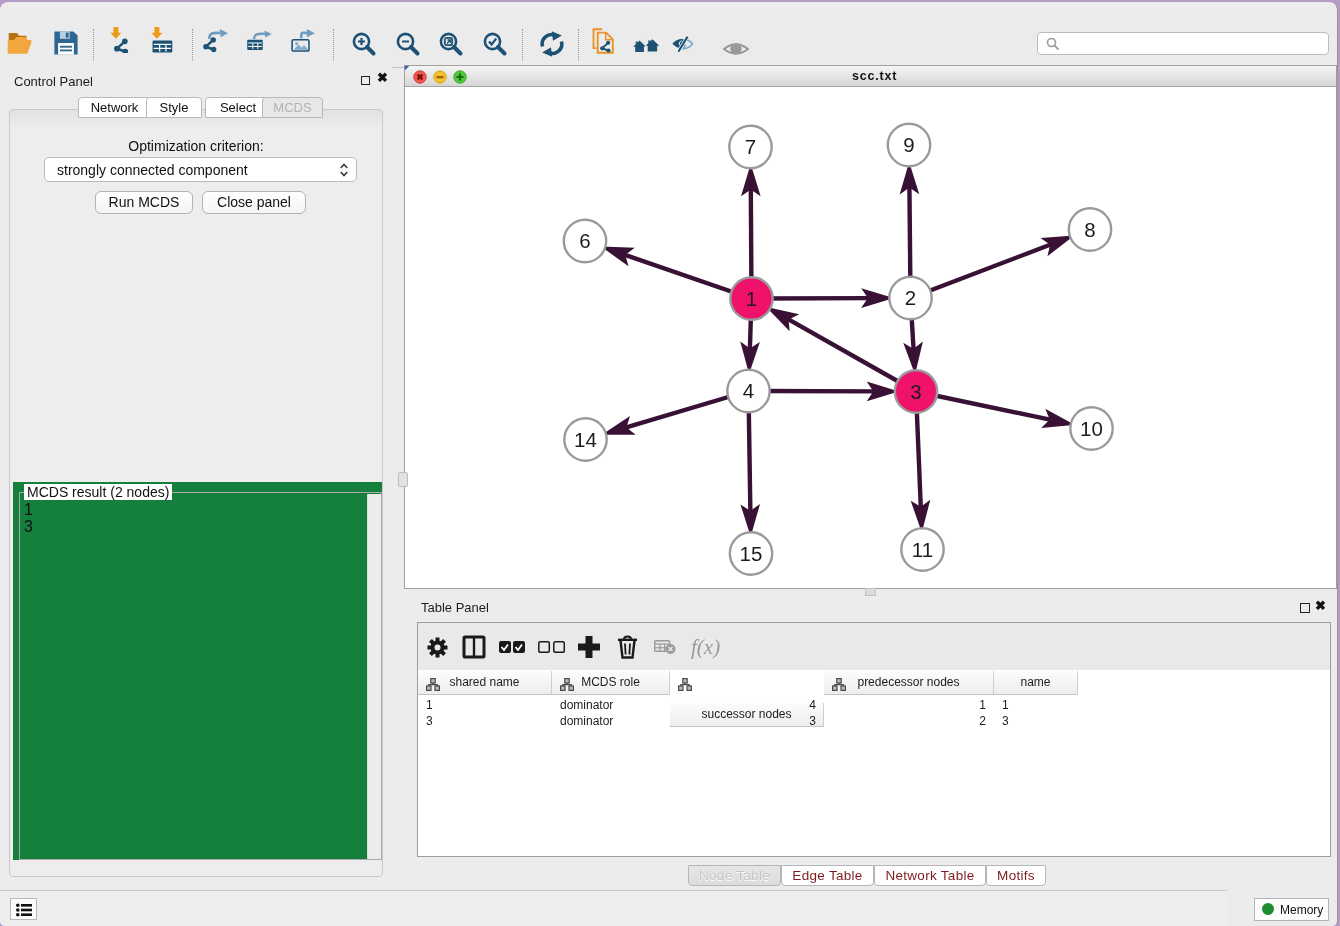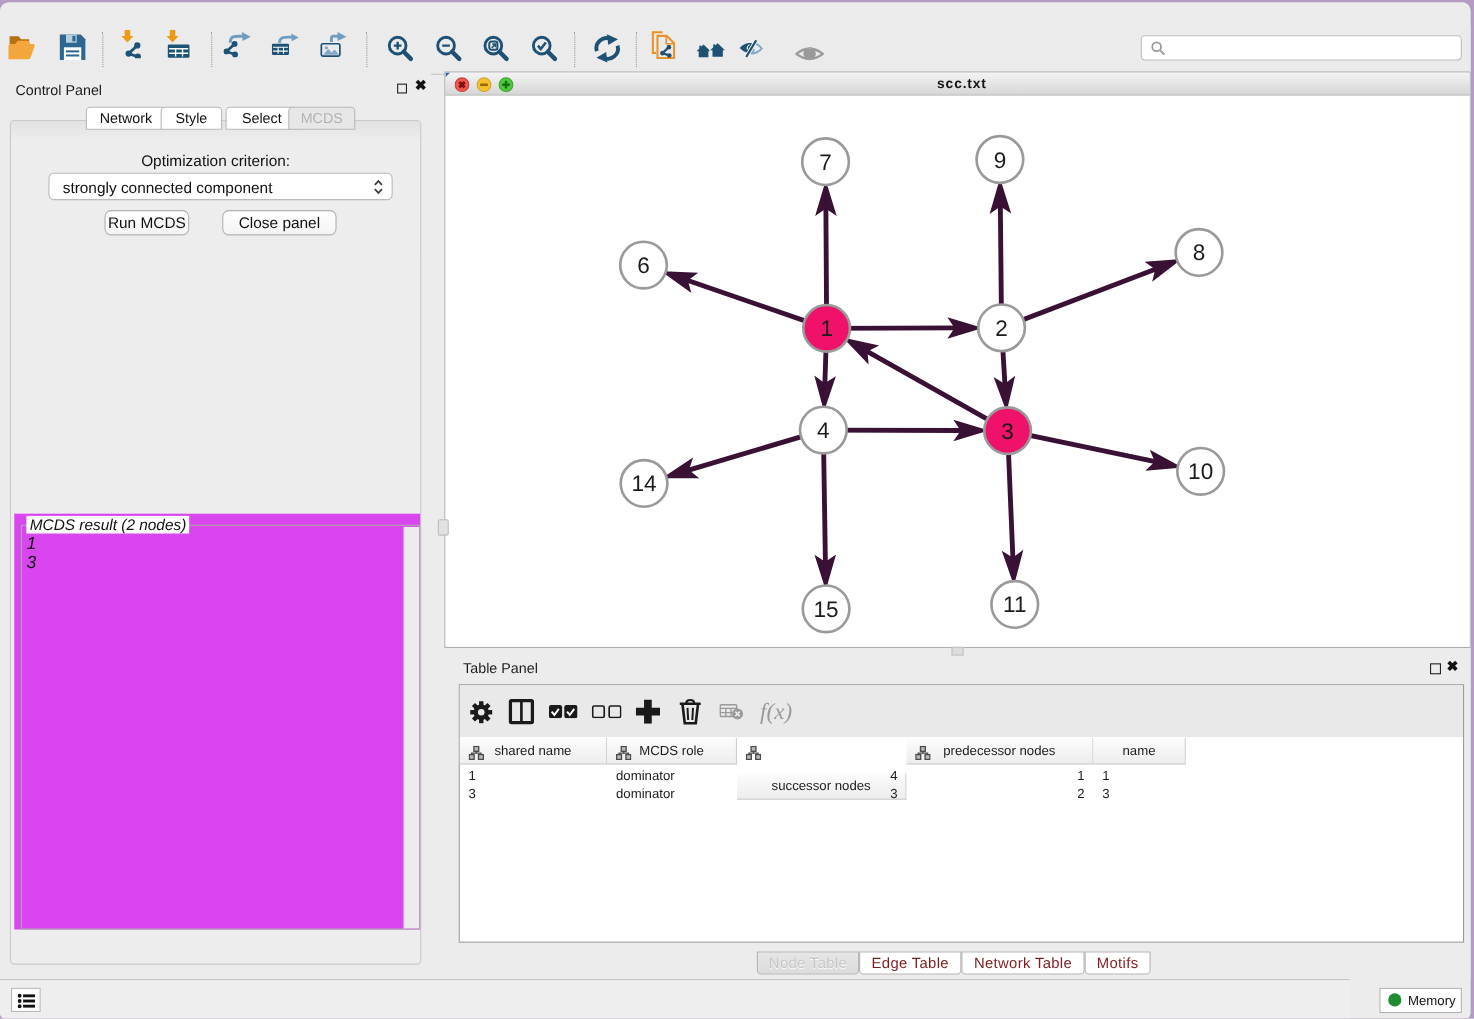--- a/index.html
+++ b/index.html
@@ -11,21 +11,21 @@
 #toolbar{position:absolute;left:0;top:21px;width:100%;height:44px;background:#ebebeb;border-bottom:1px solid #c5c5c5;}
 .ti{position:absolute;top:9px;width:26px;height:26px;}
 .tsep{position:absolute;top:6px;height:32px;width:0;border-left:1px dotted #9a9a9a;}
 #searchbox{position:absolute;left:1037px;top:9px;width:292px;height:23px;background:#fff;border:1px solid #bcbcbc;border-radius:4px;box-sizing:border-box;}
 
 #cpanel{position:absolute;left:0;top:63px;width:392px;height:825px;background:#ececec;}
 #cpbody{position:absolute;left:9px;top:44px;width:374px;height:768px;border:1px solid #c9c9c9;border-radius:4px;background:linear-gradient(#e2e2e2,#ededed 18px);box-sizing:border-box;}
 .ptitle{font-size:13px;color:#1c1c1c;}
 .tab{position:absolute;box-sizing:border-box;border:1px solid #b9b9b9;background:#fff;border-radius:4px 4px 0 0;font-size:13px;color:#111;text-align:center;line-height:20px;height:21px;}
 .btn{position:absolute;box-sizing:border-box;border:1px solid #b3b3b3;background:linear-gradient(#ffffff,#f4f4f4);border-radius:6px;font-size:14px;color:#111;text-align:center;}
-#cpwhite{position:absolute;left:13px;top:402px;width:369px;height:378px;background:#d946ef;font-style:italic;}
+#cpwhite{position:absolute;left:13px;top:417px;width:369px;height:378px;background:#15803d;}
 #fieldset{position:absolute;left:6px;top:10px;width:363px;height:368px;border:1px solid #a9a9a9;box-sizing:border-box;}
 #fslabel{position:absolute;left:4px;top:-9px;background:#fff;font-size:14px;color:#111;padding:0 3px;}
 
 #netwin{position:absolute;left:404px;top:63px;width:933px;height:524px;border:1px solid #9f9f9f;background:#fff;box-sizing:border-box;}
 #nettitle{position:absolute;left:0;top:0;width:100%;height:21px;background:linear-gradient(#f4f4f4,#d6d6d6);border-bottom:1px solid #a5a5a5;box-sizing:border-box;}
 #netcontent{position:absolute;left:0;top:21px;width:931px;height:501px;background:#fff;overflow:hidden;}
 
 #tpanel{position:absolute;left:392px;top:587px;width:945px;height:301px;background:#ececec;}
 #tablebox{position:absolute;left:25px;top:33px;width:914px;height:235px;background:#fff;border:1px solid #9c9c9c;box-sizing:border-box;}
 #ttoolbar{position:absolute;left:0;top:0;width:100%;height:47px;background:#e9e9e9;}
@@ -189,21 +189,21 @@
     <div class="tab" style="left:146px;top:32px;width:56px;">Style</div>
     <div class="tab" style="left:205px;top:32px;width:66px;">Select</div>
     <div class="tab" style="left:262px;top:32px;width:61px;background:#e7e7e7;color:#b3b3b3;">MCDS</div>
     <div style="position:absolute;left:0;top:73px;width:392px;text-align:center;font-size:14px;color:#111;">Optimization criterion:</div>
     <div style="position:absolute;left:44px;top:92px;width:313px;height:25px;background:#fff;border:1px solid #bbb;border-radius:5px;box-sizing:border-box;">
       <span style="position:absolute;left:12px;top:3.5px;font-size:14px;color:#111;">strongly connected component</span>
       <svg style="position:absolute;right:7px;top:5px;" width="10" height="14" viewBox="0 0 10 14">
           <path d="M1.8,5 L5,1.5 L8.2,5 M1.8,9 L5,12.5 L8.2,9" stroke="#3a3a3a" stroke-width="1.6" fill="none"></path>
         </svg>
     </div>
-    <div class="btn" style="left:95px;top:126px;width:77px;height:23px;line-height:21px;">Run MCDS</div>
+    <div class="btn" style="left:95px;top:126px;width:98px;height:23px;line-height:21px;">Run MCDS</div>
     <div class="btn" style="left:202px;top:126px;width:104px;height:23px;line-height:21px;">Close panel</div>
     <div id="cpwhite">
       <div id="fieldset">
         <div id="fslabel">MCDS result (2 nodes)</div>
         <div style="position:absolute;left:4px;top:9px;font-size:16px;line-height:16.5px;color:#111;">1<br>3</div>
         <div style="position:absolute;left:347px;top:1px;width:13px;height:365px;background:#ececec;border-left:1px solid #dcdcdc;"></div>
       </div>
     </div>
   </div>
   <div id="netwin">

